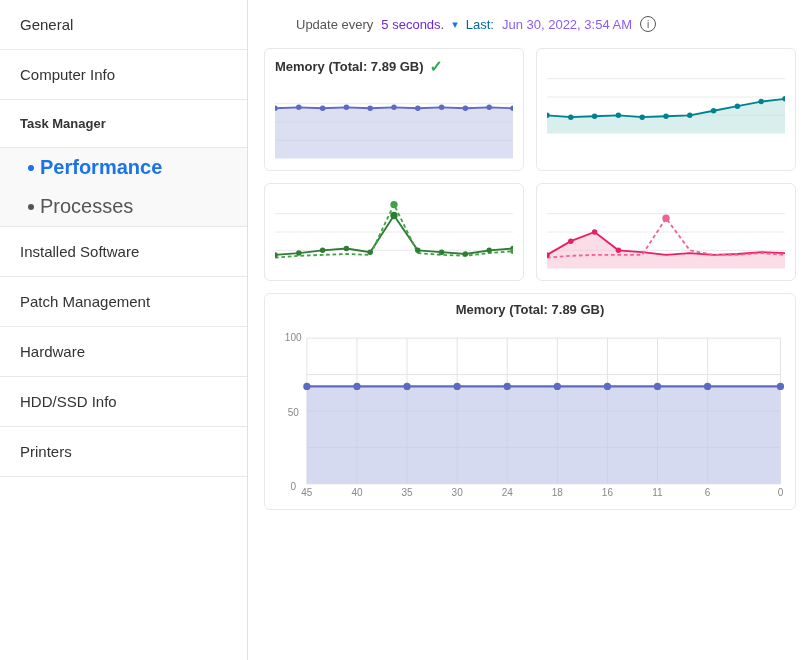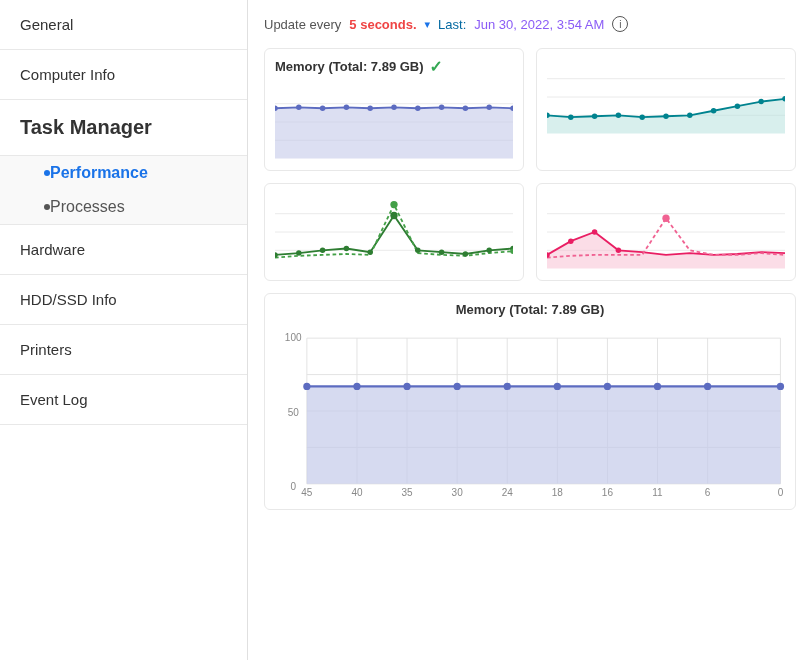--- a/index.html
+++ b/index.html
@@ -17,36 +17,37 @@
     }
     .sidebar-item {
       padding: 16px 20px;
       font-size: 15px;
       color: #333;
       cursor: pointer;
       border-bottom: 1px solid #e8e8e8;
     }
     .sidebar-item.section-header {
       font-weight: 600;
-      font-size: 20px;
+      font-size: 13px;
     }
     .sidebar-item.active-section {
       font-weight: 700;
     }
     .sidebar-sub-items {
       background: #f9f9f9;
       border-bottom: 1px solid #e8e8e8;
     }
     .sidebar-sub-item {
-      padding: 8px 20px 8px 44px;
-      font-size: 16px;
+      padding: 8px 20px 8px 28px;
+      font-size: 20px;
       color: #555;
       cursor: pointer;
       display: flex;
       align-items: center;
+      gap: 6px;
     }
     .sidebar-sub-item.active {
       color: #1a73e8;
       font-weight: 600;
     }
     .sidebar-sub-item .dot {
       width: 6px;
       height: 6px;
       border-radius: 50%;
       background: currentColor;
@@ -64,23 +65,24 @@
     }
 
     
     .top-bar {
       display: flex;
       align-items: center;
       gap: 8px;
       margin-bottom: 16px;
       font-size: 13px;
       color: #555;
+      margin-left: 32px;
     }
     .top-bar .update-label { color: #555; }
-    .top-bar .update-value { color: #ef4444; font-weight: 700; }
+    .top-bar .update-value { color: #6d28d9; font-weight: 400; }
     .top-bar .dropdown-arrow {
       color: #1a73e8;
       cursor: pointer;
       font-size: 11px;
     }
     .top-bar .separator { color: #0369a1; }
     .top-bar .last-label { color: #8b5cf6; }
     .top-bar .info-icon {
       width: 16px; height: 16px;
       border: 1.5px solid #555;
@@ -162,30 +164,33 @@
     <div class="sidebar-sub-item active">
       <span class="dot"></span>
       <span>Performance</span>
     </div>
     <div class="sidebar-sub-item">
       <span class="dot"></span>
       <span>Processes</span>
     </div>
   </div>
   <div class="sidebar-item">
+    <span>Installed Software</span>
+  </div>
+  <div class="sidebar-item">
+    <span>Patch Management</span>
+  </div>
+  <div class="sidebar-item">
     <span>Hardware</span>
   </div>
   <div class="sidebar-item">
     <span>HDD/SSD Info</span>
   </div>
   <div class="sidebar-item">
     <span>Printers</span>
-  </div>
-  <div class="sidebar-item">
-    <span>Event Log</span>
   </div>
 </nav>
 
 <main id="main">
 
   <div class="top-bar">
     <span class="update-label">Update every</span>
     <span class="update-value">5 seconds.</span>
     <span class="dropdown-arrow">▾</span>
     <span class="separator">Last:</span>

